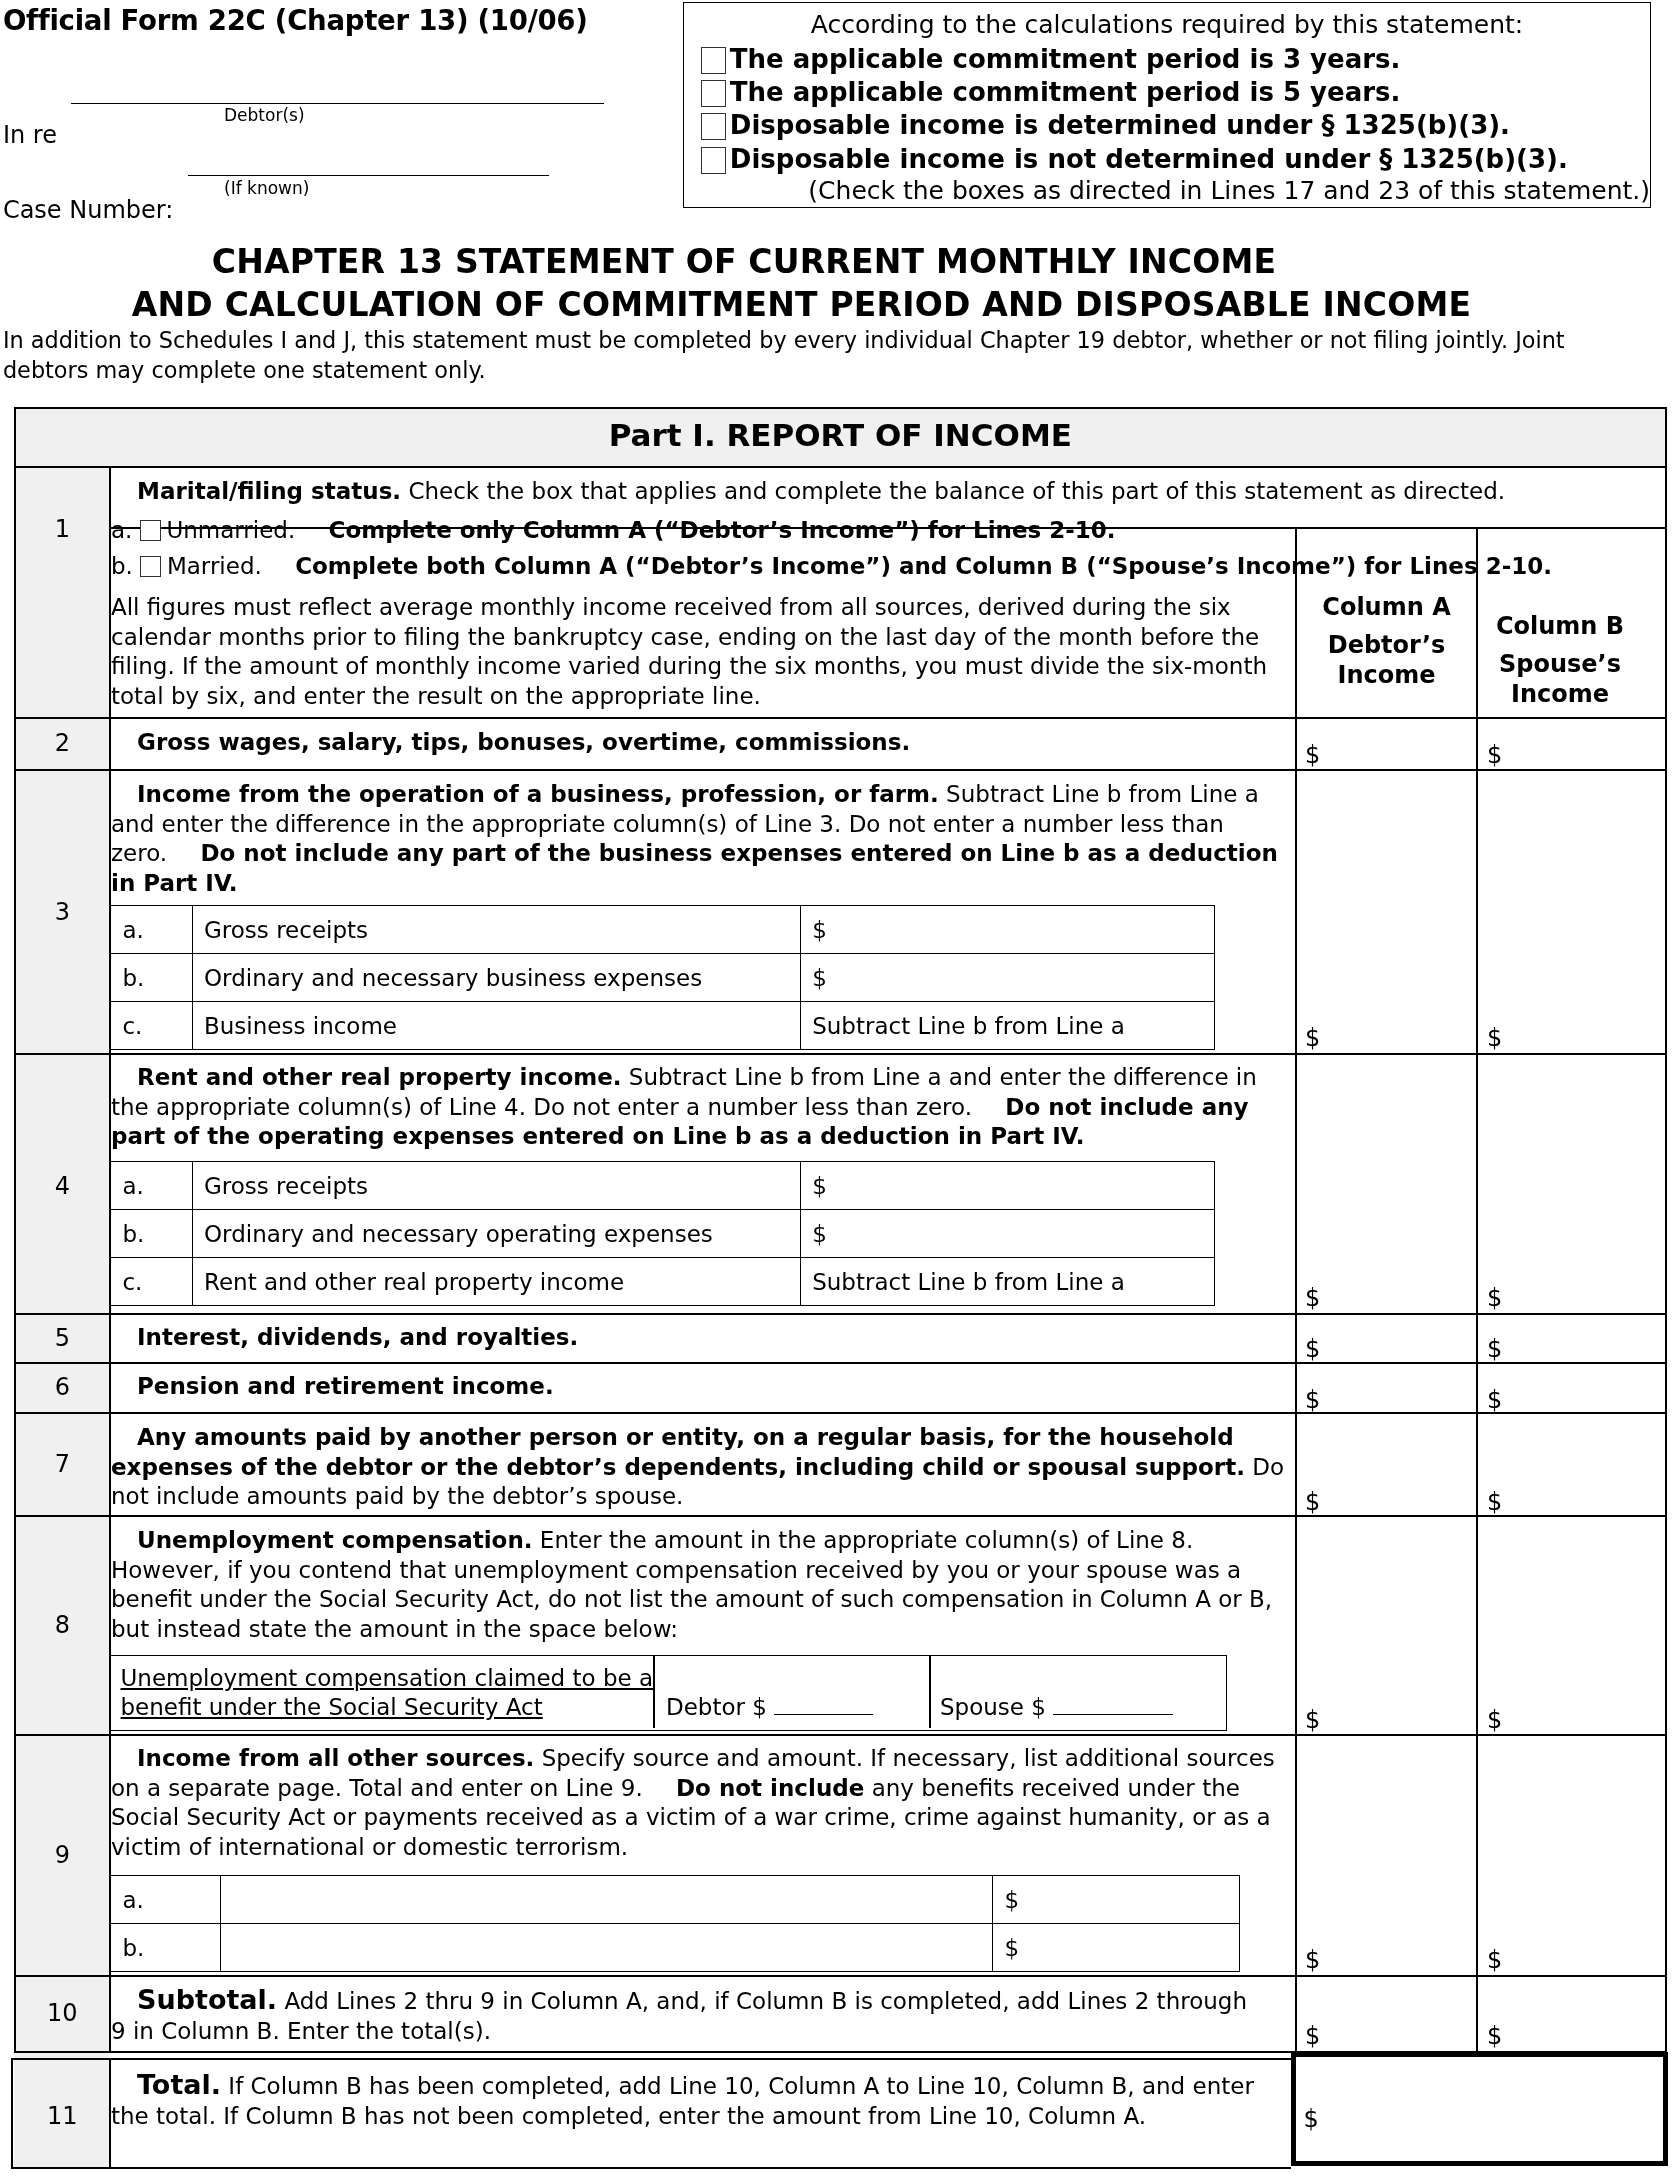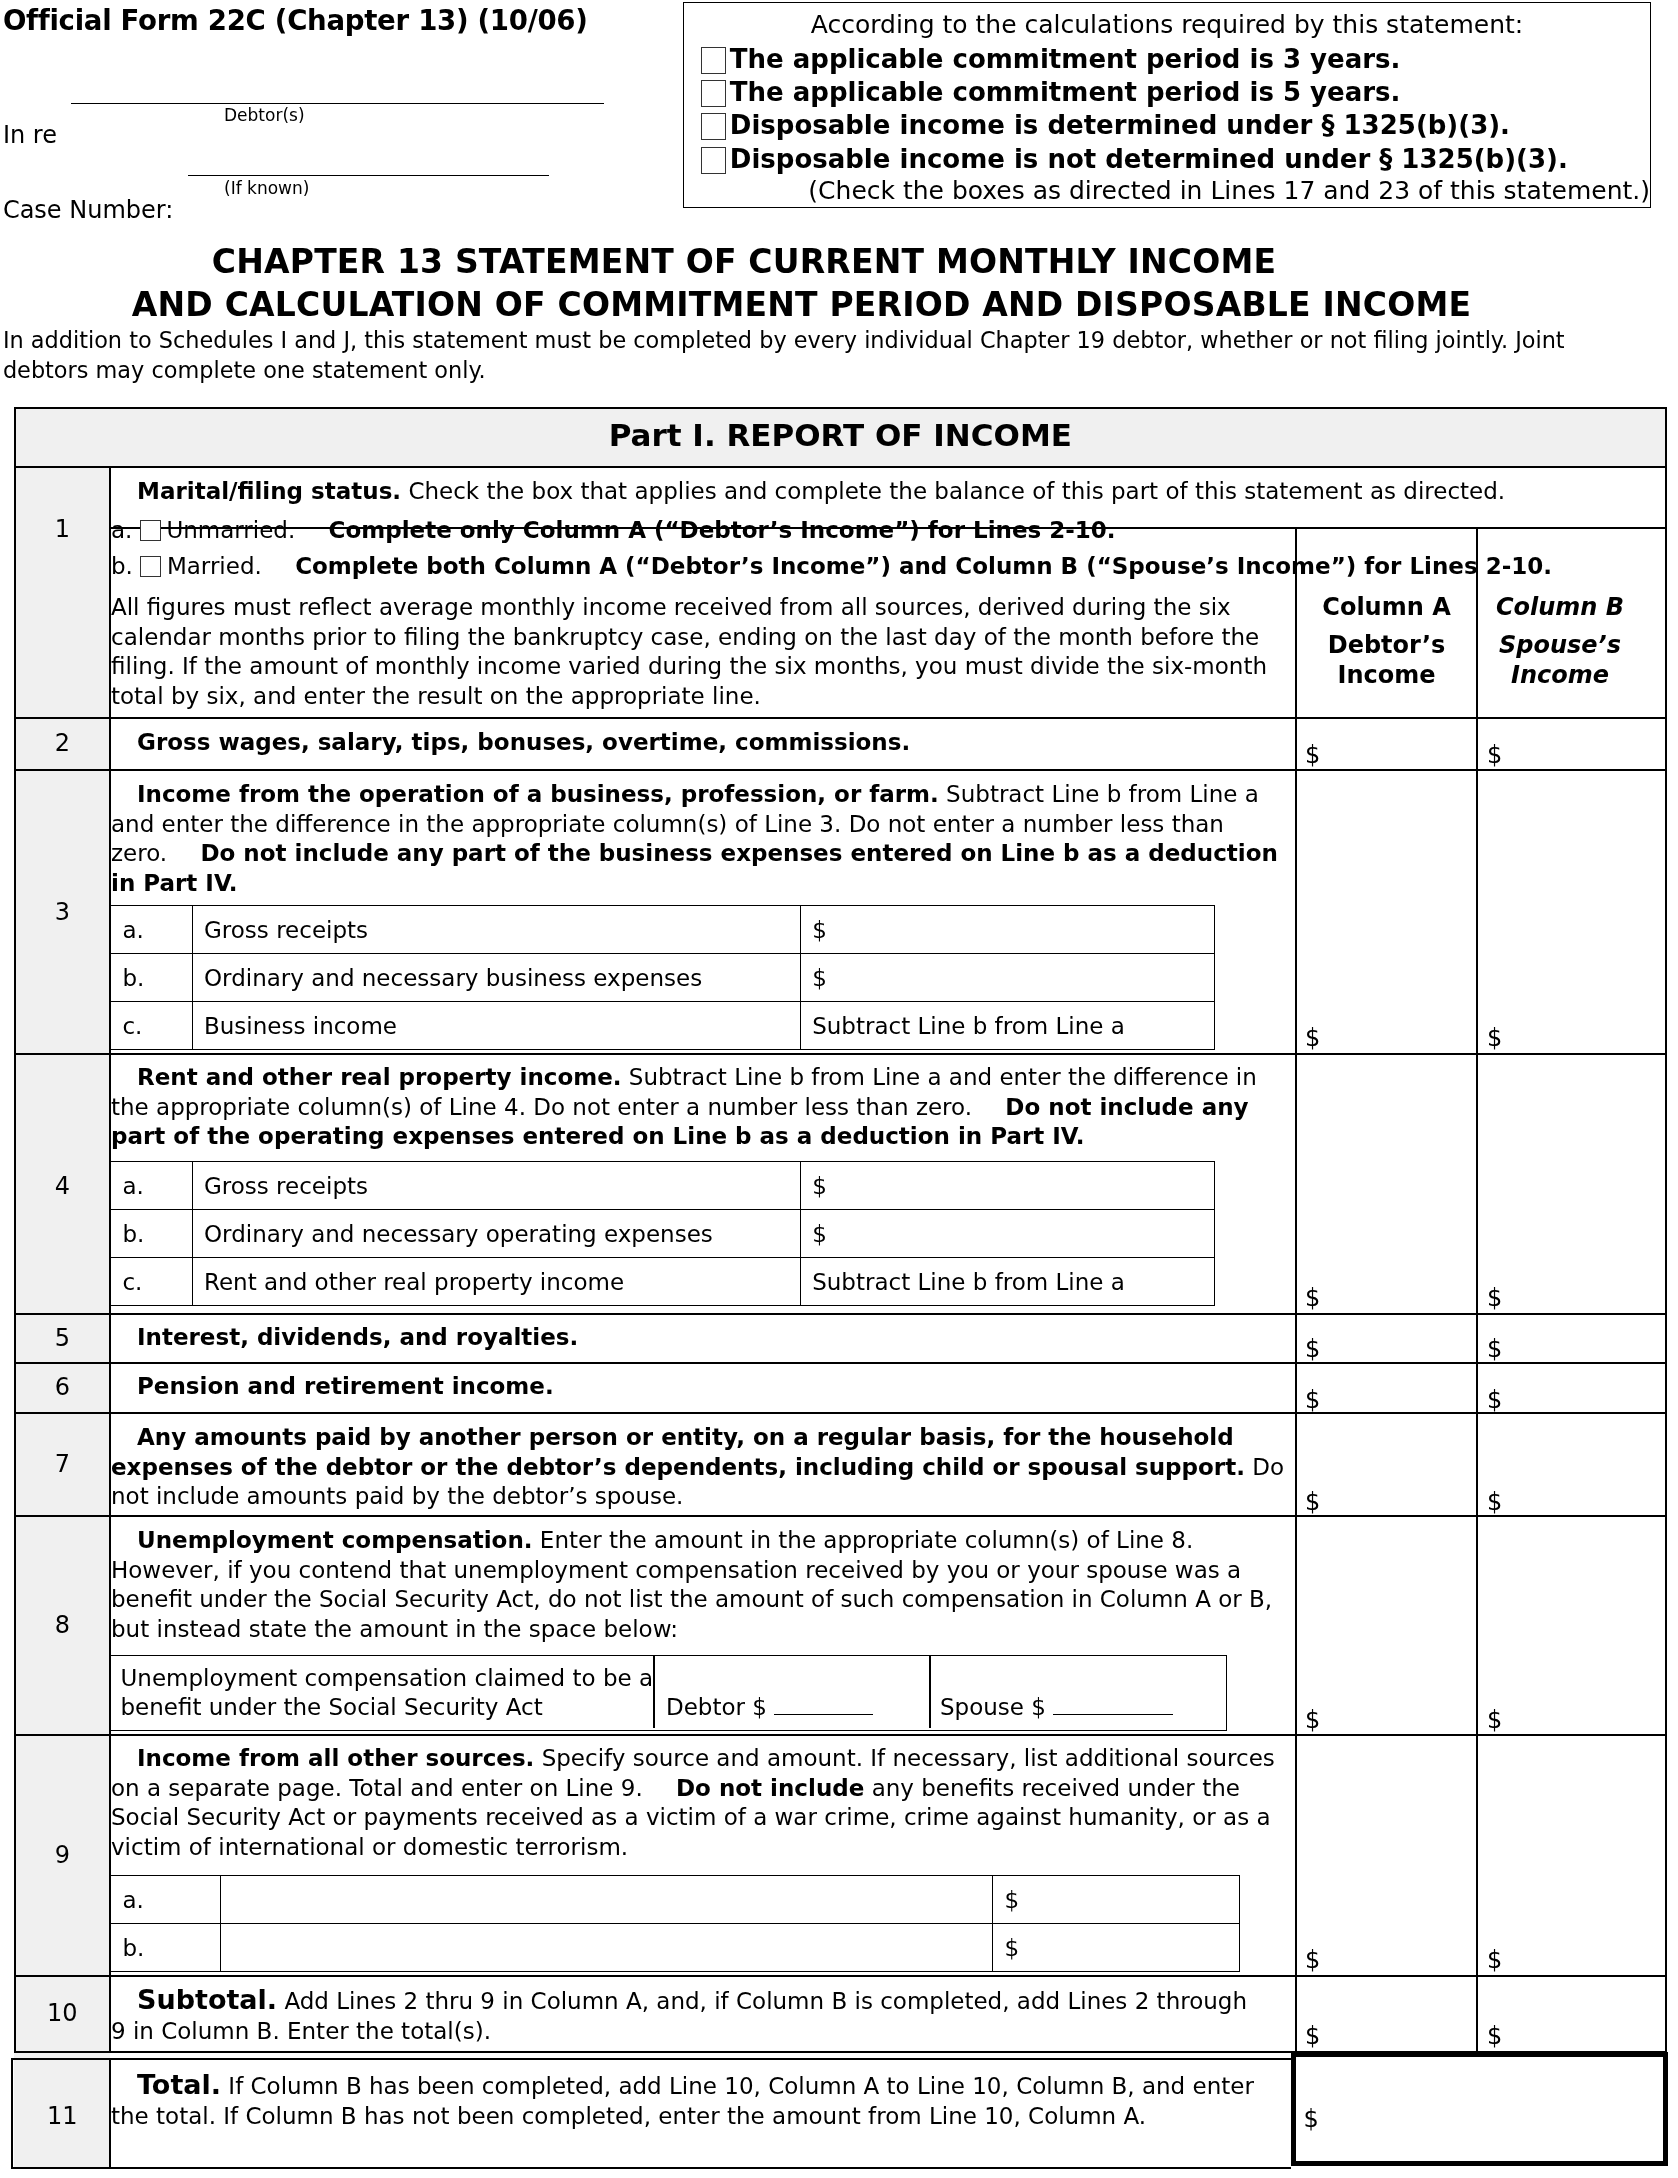--- a/index.html
+++ b/index.html
@@ -120,21 +120,21 @@
   <span>b.</span>
   <span class="cbx small"></span><span>Married.</span>
   <b>Complete both Column A (“Debtor’s Income”) and Column B (“Spouse’s Income”) for Lines 2-10.</b>
 </div>
 <div class="txt" style="top:593px; width:1165px;">All figures must reflect average monthly income received from all sources, derived during the six calendar months prior to filing the bankruptcy case, ending on the last day of the month before the filing.  If the amount of monthly income varied during the six months, you must divide the six-month total by six, and enter the result on the appropriate line.</div>
 <div class="colhead" style="left:1297px; top:593px; width:179px;">
   <div>Column A</div>
   <div style="margin-top:8.6px;">Debtor’s</div>
   <div>Income</div>
 </div>
-<div class="colhead" style="left:1478px; top:593px; width:164px;font-style:italic;">
+<div class="colhead" style="left:1478px; top:612px; width:164px;">
   <div>Column B</div>
   <div style="margin-top:8.6px;">Spouse’s</div>
   <div>Income</div>
 </div>
 
 <div class="num" style="top:729px;">2</div>
 <div class="txt b" style="top:728px;">Gross wages, salary, tips, bonuses, overtime, commissions.</div>
 <div class="dollar" style="left:1305px; top:741px;"><span>$</span> <span></span></div>
 <div class="dollar" style="left:1487px; top:741px;"><span>$</span> <span></span></div>
 
@@ -217,21 +217,21 @@
   <b>Any amounts paid by another person or entity, on a regular basis, for the household expenses of the debtor or the debtor’s dependents, including child or spousal support.</b><span>  Do not include amounts paid by the debtor’s spouse.</span>
 </div>
 <div class="dollar" style="left:1305px; top:1488px;"><span>$</span> <span></span></div>
 <div class="dollar" style="left:1487px; top:1488px;"><span>$</span> <span></span></div>
 
 <div class="num" style="top:1611px;">8</div>
 <div class="txt" style="top:1526px; width:1175px;">
   <b>Unemployment compensation.</b><span> Enter the amount in the appropriate column(s) of Line 8. However, if you contend that unemployment compensation received by you or your spouse was a benefit under the Social Security Act, do not list the amount of such compensation in Column A or B, but instead state the amount in the space below:</span>
 </div>
 <div class="abs" style="left:110px; top:1655px; width:1117px; height:76px; border:1.9px solid #000; box-sizing:border-box;">
-  <div class="abs" style="left:9.5px; top:7.6px; width:533px; font-size:23px; line-height:29.5px;">Unemployment compensation claimed to be a benefit under the Social Security Act</div>
+  <div class="abs" style="left:9.5px; top:7.6px; width:533px; font-size:23px; line-height:29.5px;text-decoration:underline;">Unemployment compensation claimed to be a benefit under the Social Security Act</div>
   <div class="abs" style="left:542px; top:0; width:1.9px; height:72px; background:#000;"></div>
   <div class="abs" style="left:555px; top:38px; font-size:23px; white-space:nowrap;">
     <span>Debtor $</span> <span style="display:inline-block; width:99px; border-bottom:1.9px solid #000; height:17px;"></span>
   </div>
   <div class="abs" style="left:818px; top:0; width:1.9px; height:72px; background:#000;"></div>
   <div class="abs" style="left:829px; top:38px; font-size:23px; white-space:nowrap;">
     <span>Spouse $</span> <span style="display:inline-block; width:120px; border-bottom:1.9px solid #000; height:17px;"></span>
   </div>
 </div>
 <div class="dollar" style="left:1305px; top:1706px;"><span>$</span> <span></span></div>

